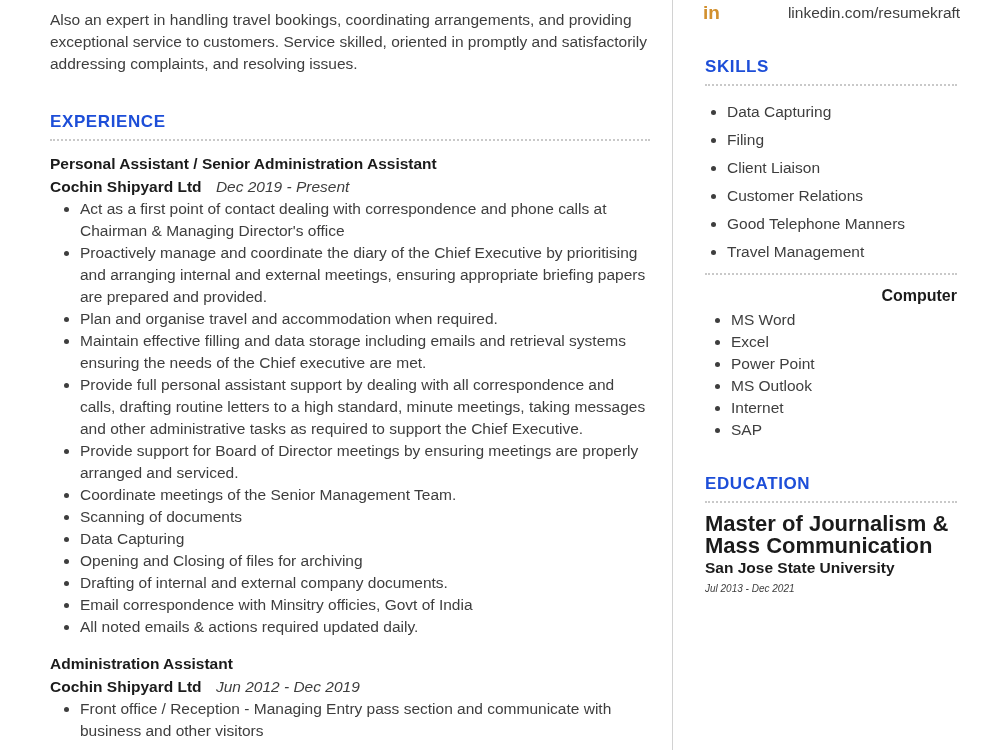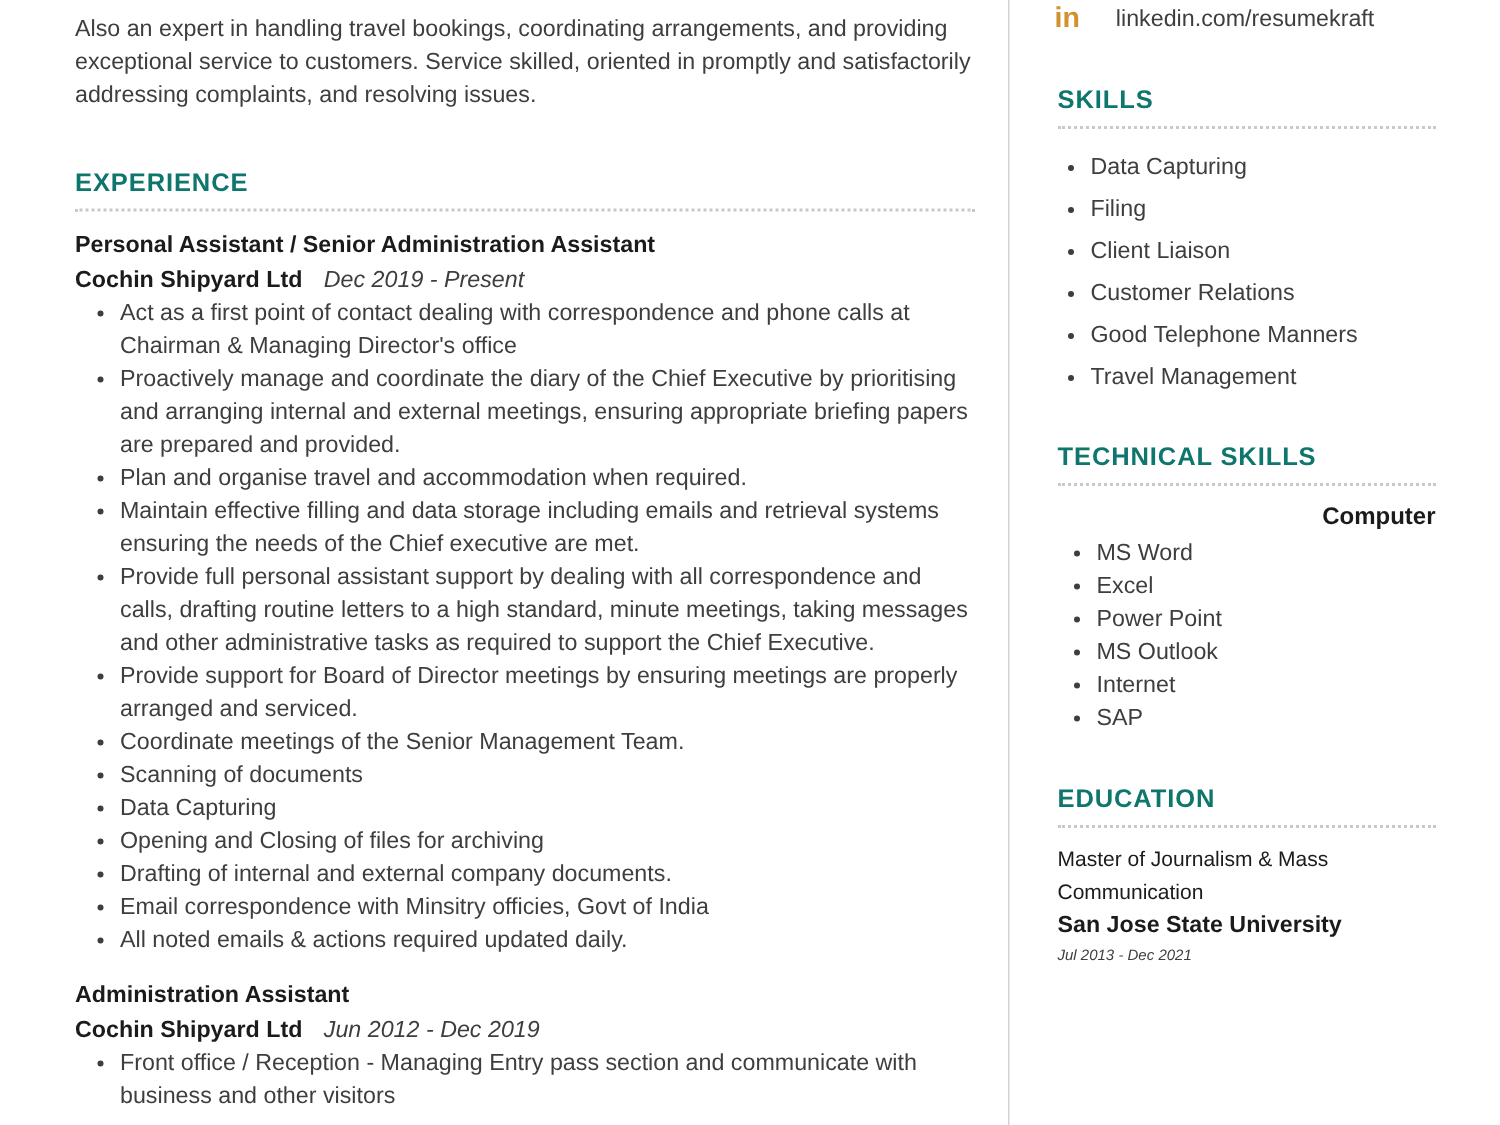--- a/index.html
+++ b/index.html
@@ -24,21 +24,21 @@
     position: absolute;
     left: 50px; top: 9px;
     width: 600px;
   }
   .summary-text {
     font-size: 15.5px;
     line-height: 22px;
     color: #3e3e3e;
   }
   .section-heading {
-    color: #0f766e;
+    color: #1d4ed8;
     font-size: 17px;
     font-weight: bold;
     letter-spacing: 0.6px;
     line-height: 21px;
   }
   .left-col .section-heading { margin-top: 36px; }
   .dotline {
     border-top: 2px dotted #c9c9c9;
     height: 0;
     margin-top: 7px;
@@ -72,20 +72,21 @@
   .right-col {
     position: absolute;
     left: 705px; top: 0;
     width: 252px;
   }
   .linkedin-row {
     display: flex;
     align-items: center;
     padding-top: 2px;
     height: 24px;
+    gap: 44px;
   }
   .linkedin-icon {
     color: #d2902e;
     font-weight: bold;
     font-size: 19px;
     line-height: 20px;
     margin-left: -2px;
   }
   .linkedin-text {
     margin-left: 24px;
@@ -119,22 +120,22 @@
     list-style: disc outside;
   }
   .tech-list li {
     font-size: 15.5px;
     line-height: 22px;
     color: #3e3e3e;
   }
   .right-col .section-heading.education { margin-top: 32px; }
   .edu-degree {
     margin-top: 10px;
-    font-size: 14px;
-    font-weight: normal;
+    font-size: 22px;
+    font-weight: bold;
     color: #1b1b1b;
     line-height: 21.5px;
   }
   .edu-school {
     margin-top: 2px;
     font-size: 15.5px;
     font-weight: bold;
     color: #1b1b1b;
     line-height: 20px;
   }
@@ -206,21 +207,20 @@
     <div class="dotline"></div>
     <ul class="side-list">
         <li>Data Capturing</li>
         <li>Filing</li>
         <li>Client Liaison</li>
         <li>Customer Relations</li>
         <li>Good Telephone Manners</li>
         <li>Travel Management</li>
       </ul>
 
-    <div class="section-heading technical">TECHNICAL SKILLS</div>
     <div class="dotline"></div>
     <div class="group-title">Computer</div>
     <ul class="tech-list">
         <li>MS Word</li>
         <li>Excel</li>
         <li>Power Point</li>
         <li>MS Outlook</li>
         <li>Internet</li>
         <li>SAP</li>
       </ul>

